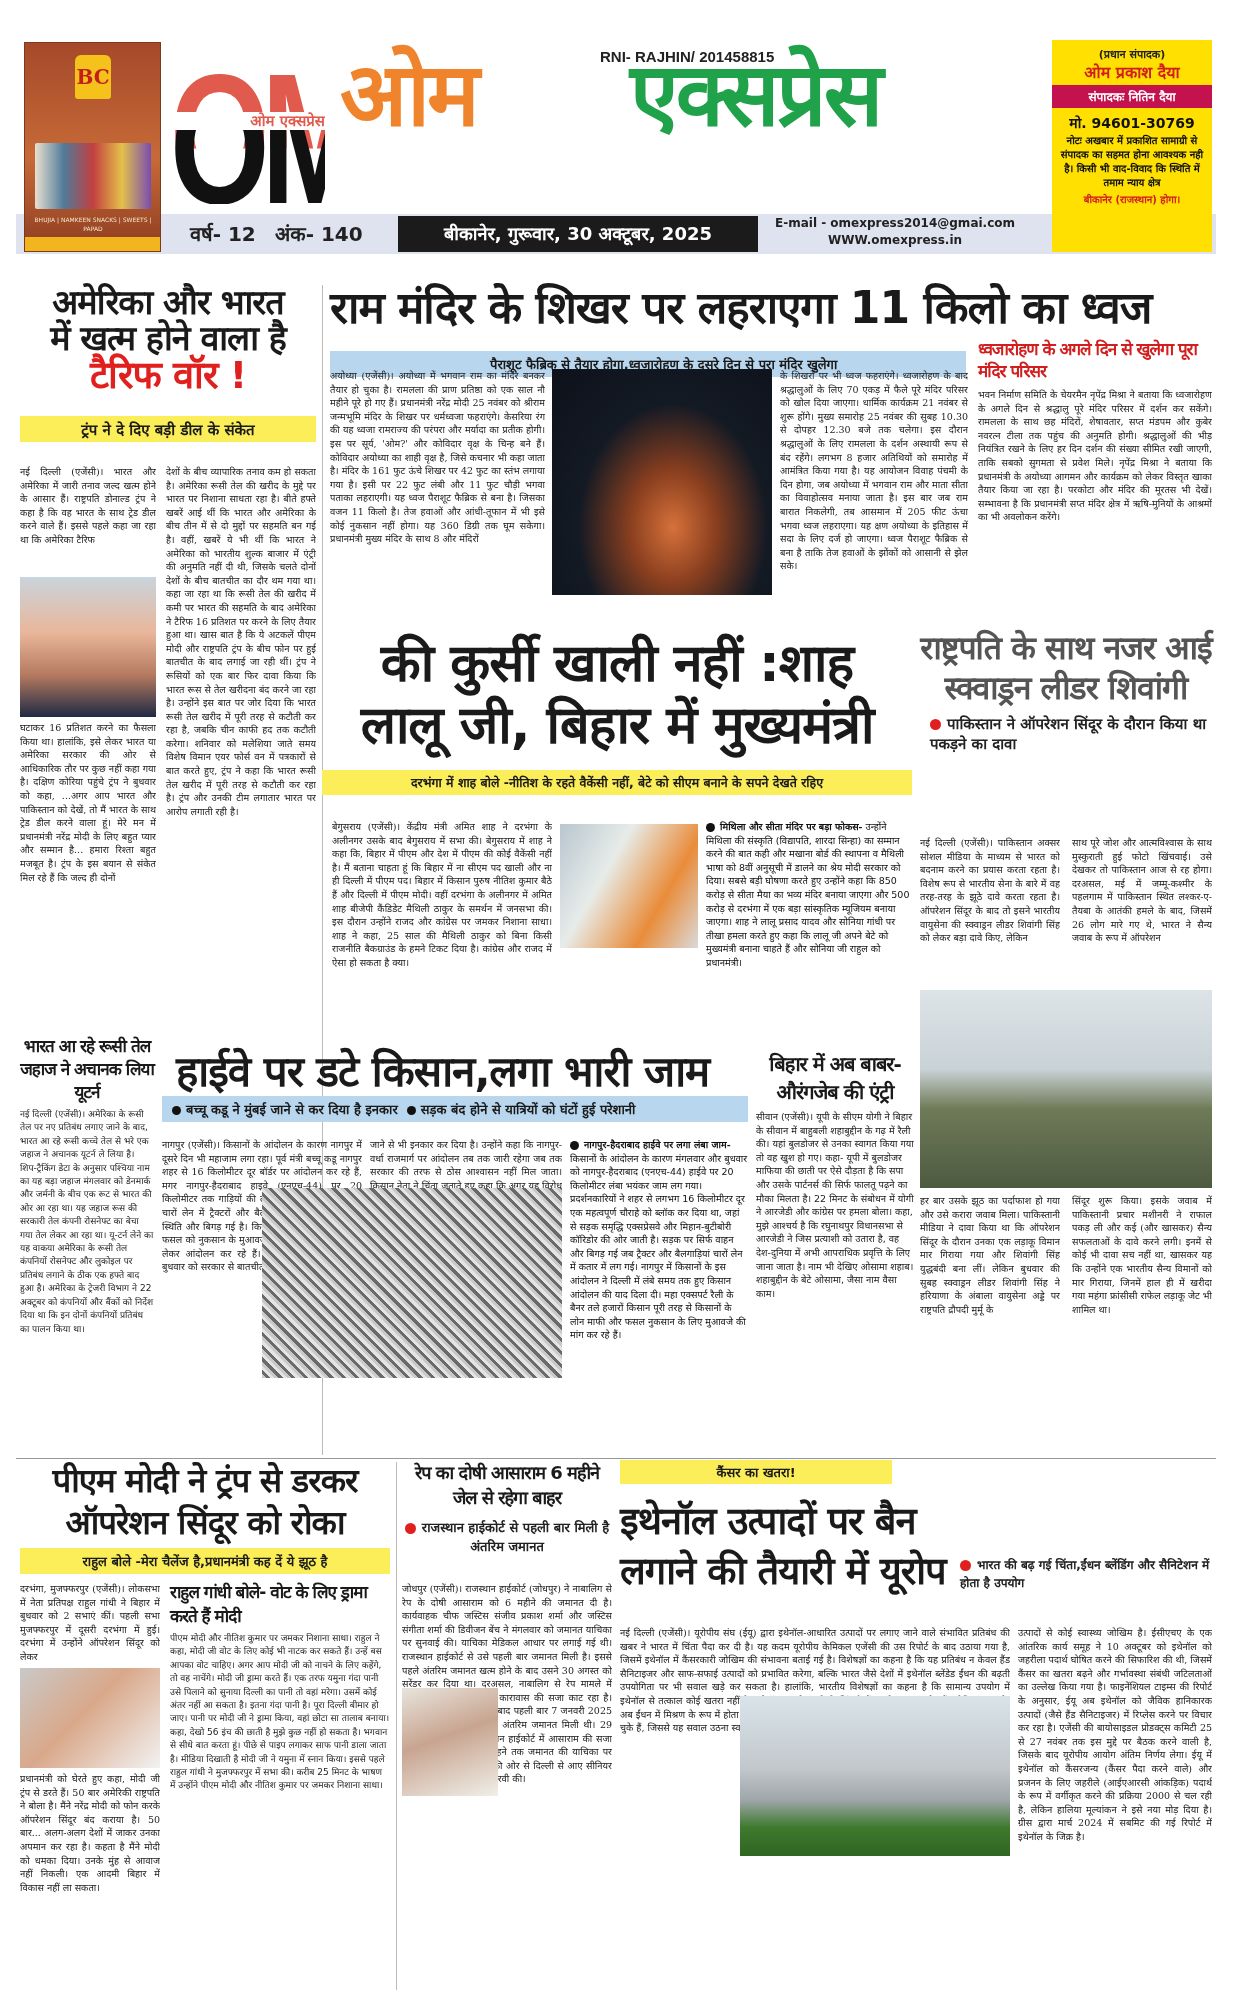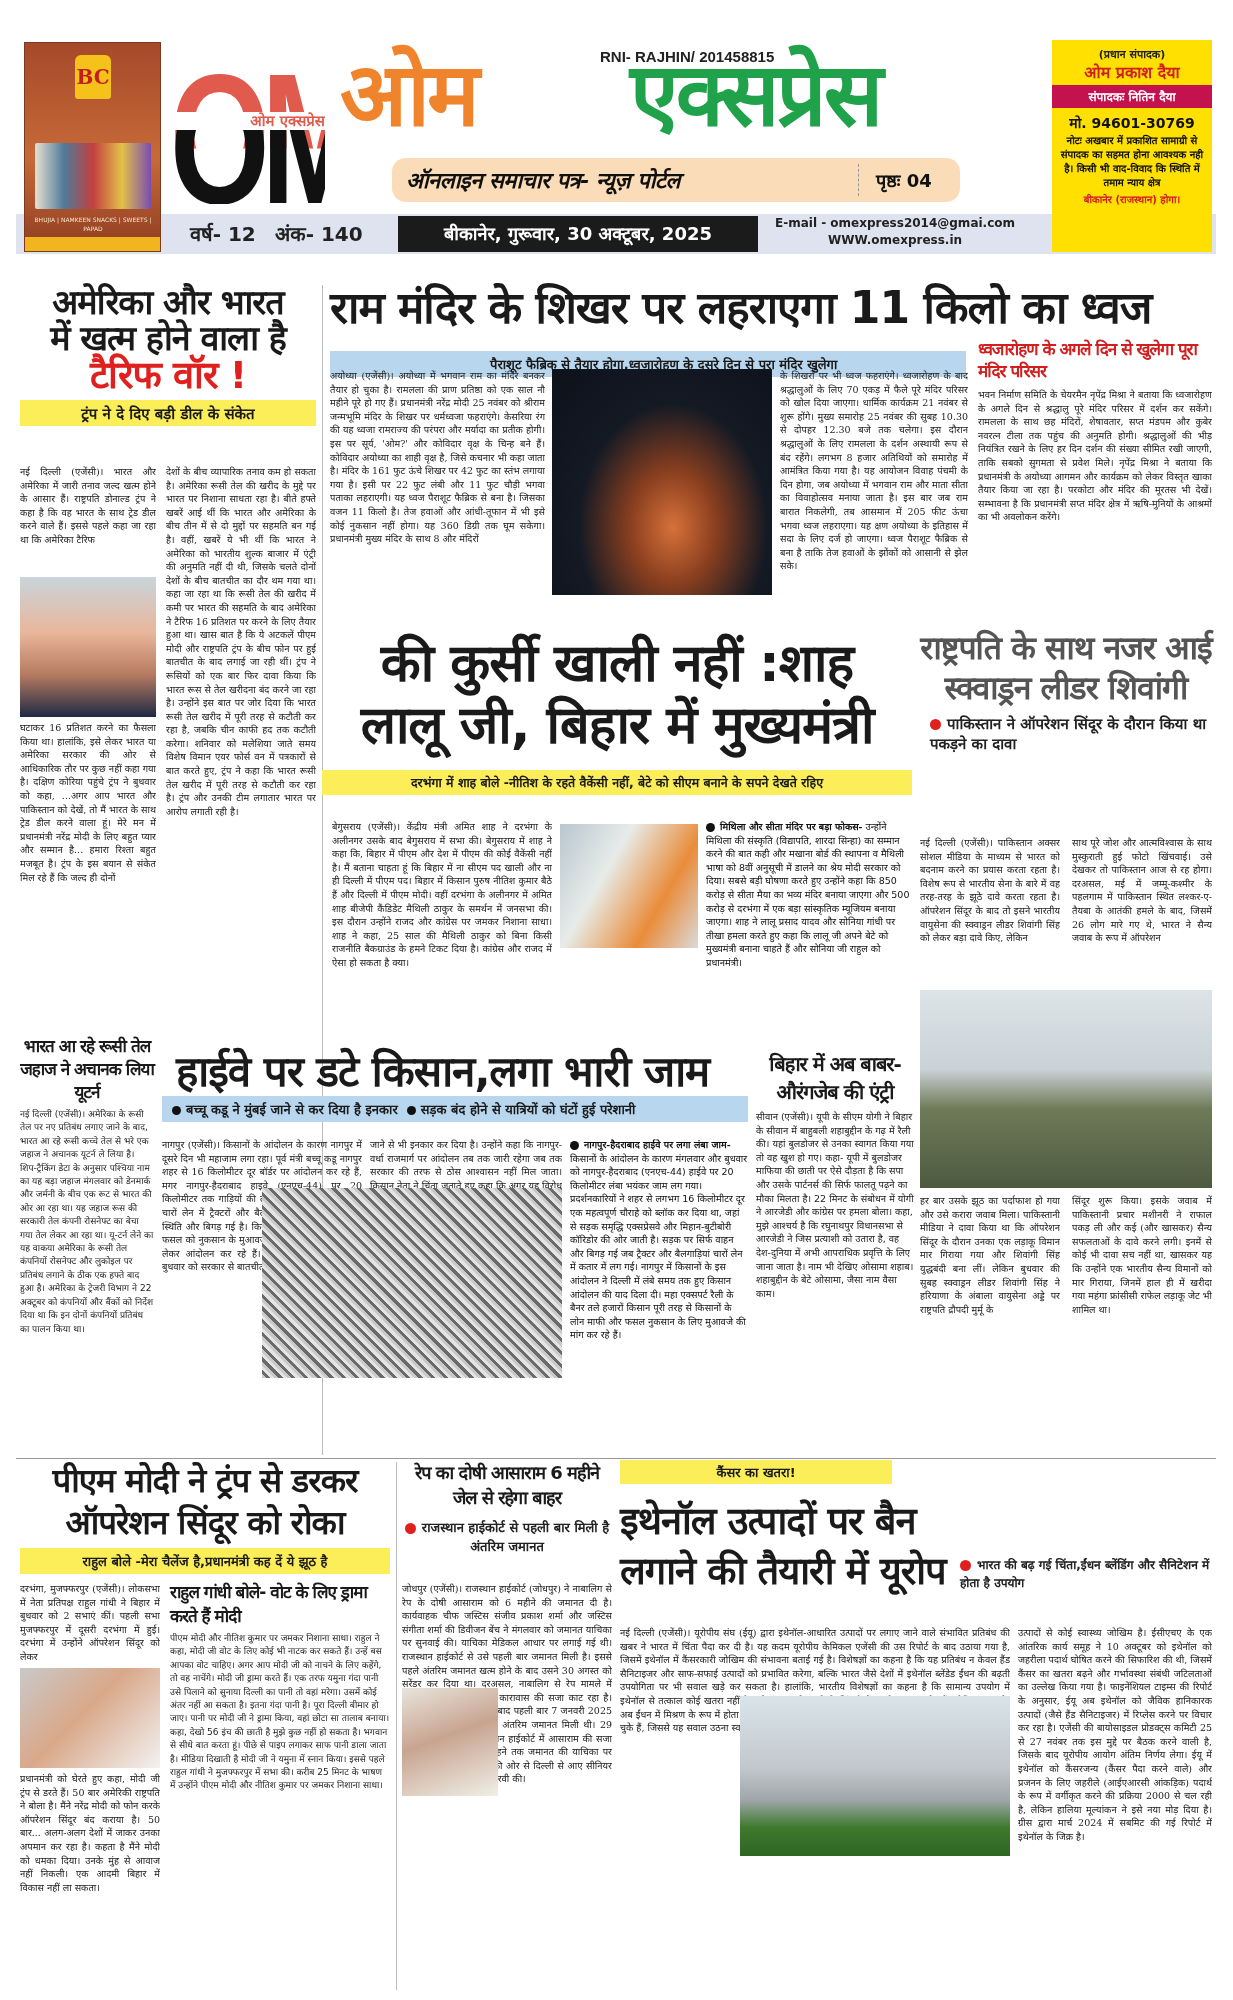--- a/index.html
+++ b/index.html
@@ -32,25 +32,20 @@
     <div class="abs" style="left:0;top:82px;width:155px;height:78px;overflow:hidden">
       <div style="position:absolute;left:0;top:-72px;width:155px;color:#111;font-family:'Liberation Sans',sans-serif;font-weight:bold;font-size:128px;line-height:150px;letter-spacing:-8px;text-align:center;transform:scaleY(1.25);transform-origin:top">OM</div>
     </div>
     <div class="abs" style="left:0;top:68px;width:155px;height:18px;background:#fff;color:#e05a4e;font-weight:bold;font-size:15px;text-align:right;line-height:18px;font-family:'DejaVu Serif',serif">ओम एक्सप्रेस</div>
   </div>
 
   <div class="abs hl" style="left:340px;top:40px;font-size:88px;color:#f0842c;letter-spacing:-3px;line-height:110px">ओम</div>
   <div class="abs hl" style="left:630px;top:40px;font-size:88px;color:#1fa24a;letter-spacing:-3px;line-height:110px">एक्सप्रेस</div>
   <div class="abs" style="left:600px;top:48px;font-size:15px;font-weight:bold;color:#222;font-family:'Liberation Sans',sans-serif">RNI- RAJHIN/ 201458815</div>
 
-  <div class="abs" style="left:392px;top:158px;width:568px;height:44px;background:#fbdcb8;border-radius:14px">
-    <div class="abs" style="left:14px;top:6px;font-size:22px;font-weight:bold;font-style:italic;color:#111;font-family:'DejaVu Sans',sans-serif;letter-spacing:-0.5px">ऑनलाइन समाचार पत्र- न्यूज़ पोर्टल</div>
-    <div class="abs" style="left:466px;top:6px;width:1px;height:32px;border-left:1px dashed #999"></div>
-    <div class="abs" style="left:484px;top:10px;font-size:18px;font-weight:bold;color:#111">पृष्ठः 04</div>
-  </div>
 
   <div class="abs" style="left:190px;top:220px;font-size:20px;font-weight:bold;color:#222">वर्ष- 12</div>
   <div class="abs" style="left:275px;top:220px;font-size:20px;font-weight:bold;color:#222">अंक- 140</div>
   <div class="abs" style="left:398px;top:216px;width:360px;height:36px;background:#1b1b1b;color:#fff;font-size:18px;font-weight:bold;line-height:36px;text-align:center">बीकानेर, गुरूवार, 30 अक्टूबर, 2025</div>
   <div class="abs" style="left:765px;top:216px;width:260px;font-size:12px;font-weight:bold;color:#222;text-align:center">E-mail - omexpress2014@gmai.com</div>
   <div class="abs" style="left:765px;top:233px;width:260px;font-size:12px;font-weight:bold;color:#222;text-align:center">WWW.omexpress.in</div>
 
   <div class="abs" style="left:1052px;top:40px;width:160px;height:212px;background:#ffe000;text-align:center">
     <div style="font-size:11px;font-weight:bold;margin-top:6px;color:#222">(प्रधान संपादक)</div>
     <div style="font-size:16px;font-weight:bold;color:#d21e1e">ओम प्रकाश दैया</div>
@@ -58,21 +53,21 @@
     <div style="font-size:14px;font-weight:bold;color:#111;margin-top:5px">मो. 94601-30769</div>
     <div style="font-size:10px;font-weight:bold;color:#111;line-height:14px;padding:2px 6px">नोटः अखबार में प्रकाशित सामाग्री से संपादक का सहमत होना आवश्यक नही है। किसी भी वाद-विवाद कि स्थिति में तमाम न्याय क्षेत्र</div>
     <div style="font-size:10px;font-weight:bold;color:#d21e1e">बीकानेर (राजस्थान) होगा।</div>
   </div>
 </div>
 
 <div class="abs" style="left:20px;top:285px;width:296px;height:740px">
   <div class="hl" style="font-size:34px;text-align:center">अमेरिका और भारत</div>
   <div class="hl" style="font-size:34px;text-align:center">में खत्म होने वाला है</div>
   <div class="hl" style="font-size:38px;text-align:center;color:#e0201e">टैरिफ वॉर !</div>
-  <div class="sub-yellow" style="margin-top:4px;font-size:15px;padding:3px 0">ट्रंप ने दे दिए बड़ी डील के संकेत</div>
+  <div class="sub-yellow" style="margin-top:20px;font-size:15px;padding:3px 0">ट्रंप ने दे दिए बड़ी डील के संकेत</div>
   <div class="abs body-text" style="left:0;top:180px;width:136px;height:108px;overflow:hidden">नई दिल्ली (एजेंसी)। भारत और अमेरिका में जारी तनाव जल्द खत्म होने के आसार हैं। राष्ट्रपति डोनाल्ड ट्रंप ने कहा है कि वह भारत के साथ ट्रेड डील करने वाले हैं। इससे पहले कहा जा रहा था कि अमेरिका टैरिफ</div>
   <div class="abs img" style="left:0;top:292px;width:136px;height:140px;background:linear-gradient(180deg,#c9d4dc,#e9b69a 40%,#b57a60 70%,#1f2a44)"></div>
   <div class="abs body-text" style="left:0;top:436px;width:136px;height:300px;overflow:hidden">घटाकर 16 प्रतिशत करने का फैसला किया था। हालांकि, इसे लेकर भारत या अमेरिका सरकार की ओर से आधिकारिक तौर पर कुछ नहीं कहा गया है। दक्षिण कोरिया पहुंचे ट्रंप ने बुधवार को कहा, ...अगर आप भारत और पाकिस्तान को देखें, तो मैं भारत के साथ ट्रेड डील करने वाला हूं। मेरे मन में प्रधानमंत्री नरेंद्र मोदी के लिए बहुत प्यार और सम्मान है... हमारा रिश्ता बहुत मजबूत है। ट्रंप के इस बयान से संकेत मिल रहे हैं कि जल्द ही दोनों</div>
   <div class="abs body-text" style="left:146px;top:180px;width:150px;height:556px;overflow:hidden">देशों के बीच व्यापारिक तनाव कम हो सकता है। अमेरिका रूसी तेल की खरीद के मुद्दे पर भारत पर निशाना साधता रहा है। बीते हफ्ते खबरें आई थीं कि भारत और अमेरिका के बीच तीन में से दो मुद्दों पर सहमति बन गई है। वहीं, खबरें ये भी थीं कि भारत ने अमेरिका को भारतीय शुल्क बाजार में एंट्री की अनुमति नहीं दी थी, जिसके चलते दोनों देशों के बीच बातचीत का दौर थम गया था। कहा जा रहा था कि रूसी तेल की खरीद में कमी पर भारत की सहमति के बाद अमेरिका ने टैरिफ 16 प्रतिशत पर करने के लिए तैयार हुआ था। खास बात है कि ये अटकलें पीएम मोदी और राष्ट्रपति ट्रंप के बीच फोन पर हुई बातचीत के बाद लगाई जा रही थीं। ट्रंप ने रूसियों को एक बार फिर दावा किया कि भारत रूस से तेल खरीदना बंद करने जा रहा है। उन्होंने इस बात पर जोर दिया कि भारत रूसी तेल खरीद में पूरी तरह से कटौती कर रहा है, जबकि चीन काफी हद तक कटौती करेगा। शनिवार को मलेशिया जाते समय विशेष विमान एयर फोर्स वन में पत्रकारों से बात करते हुए, ट्रंप ने कहा कि भारत रूसी तेल खरीद में पूरी तरह से कटौती कर रहा है। ट्रंप और उनकी टीम लगातार भारत पर आरोप लगाती रही है।</div>
 </div>
 <div class="vline" style="left:322px;top:285px;height:1170px"></div>
 
 <div class="abs" style="left:330px;top:285px;width:880px;height:350px">
   <div class="hl" style="font-size:44px;white-space:nowrap">राम मंदिर के शिखर पर लहराएगा 11 किलो का ध्वज</div>
   <div class="sub-blue" style="width:636px;margin-top:20px;font-size:13px;padding:4px 0 4px 160px">पैराशूट फैब्रिक से तैयार होगा,ध्वजारोहण के दूसरे दिन से पूरा मंदिर खुलेगा</div>

